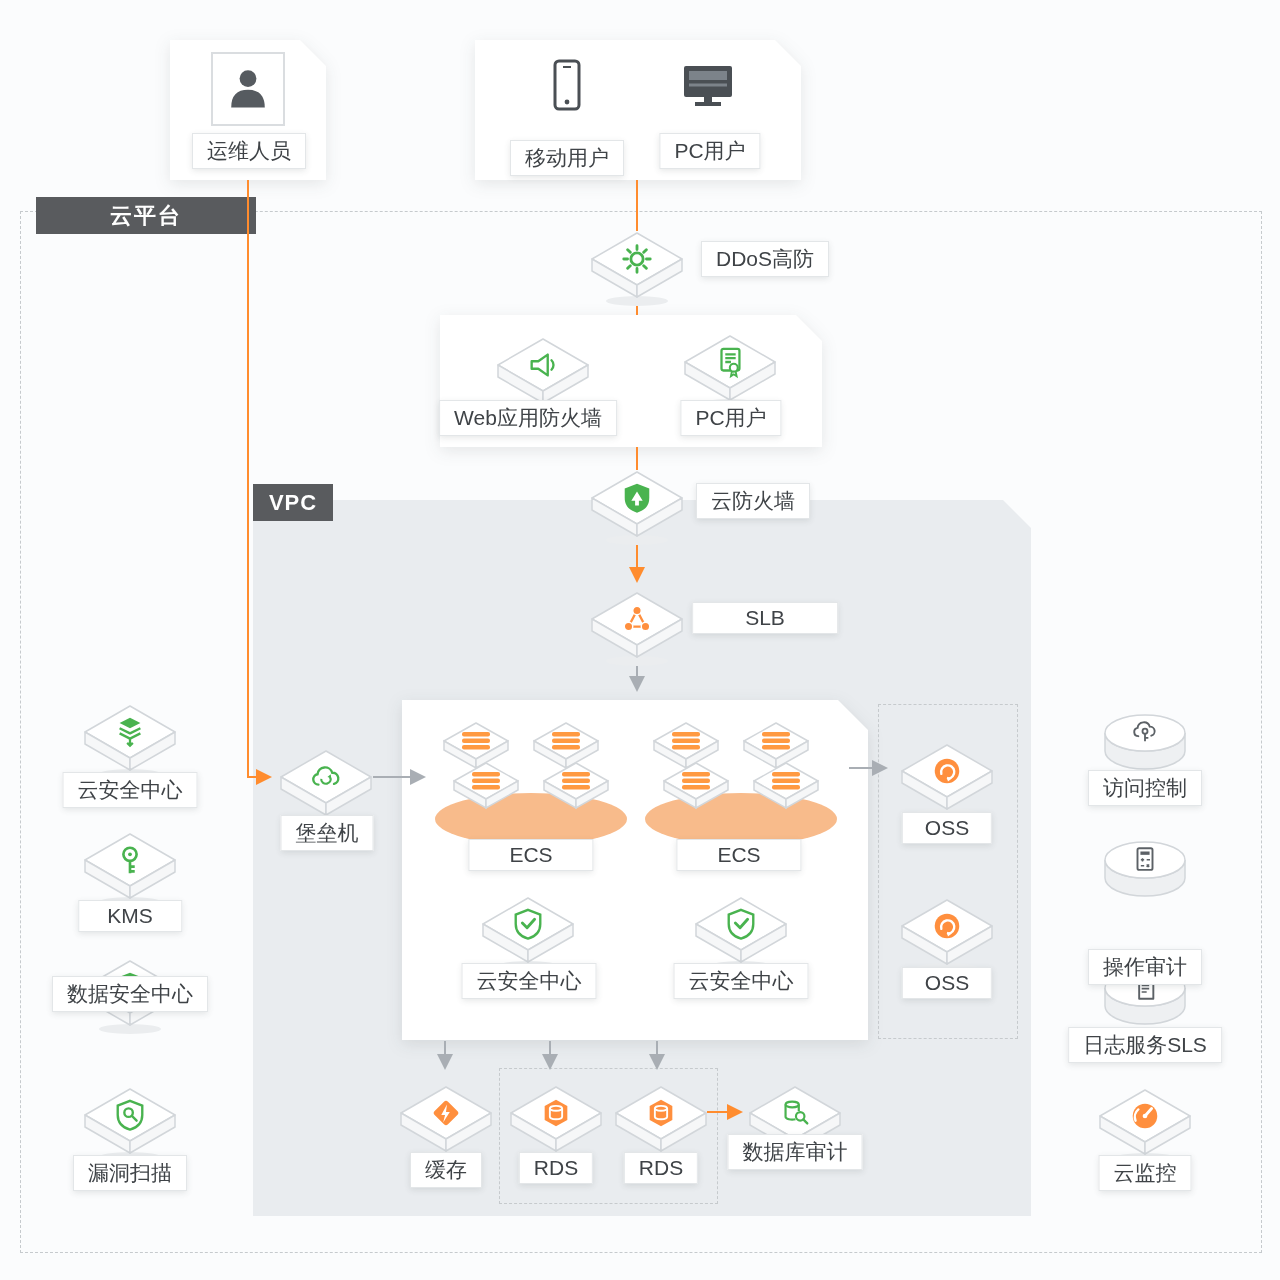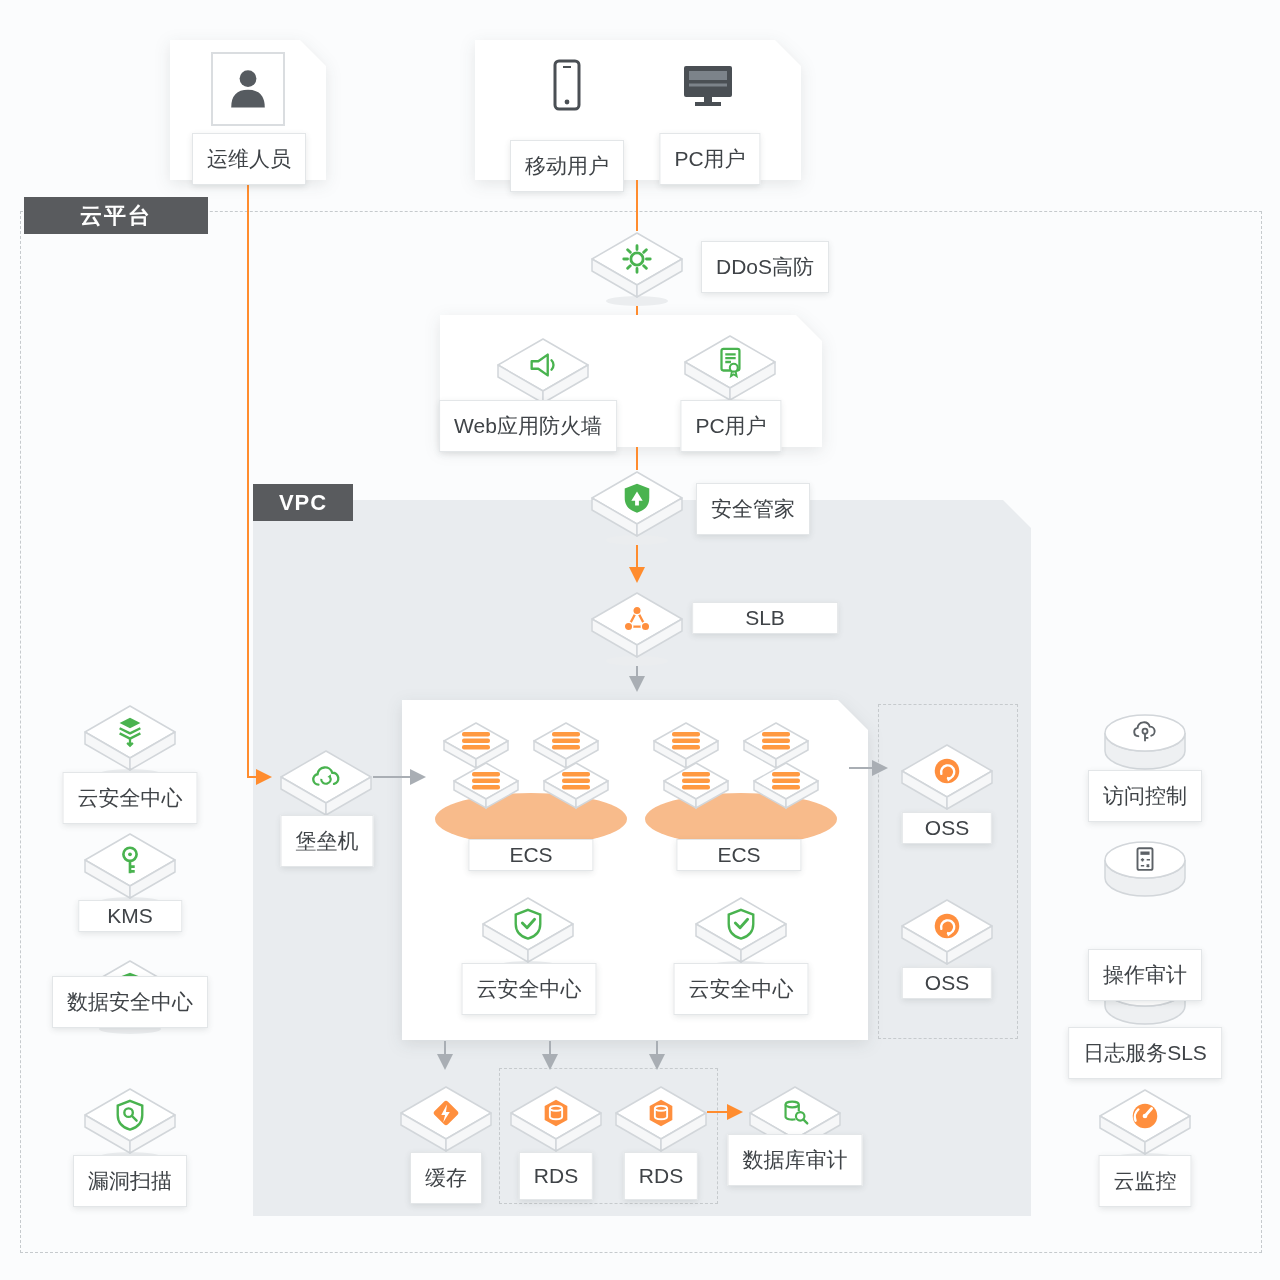--- a/index.html
+++ b/index.html
@@ -22,21 +22,21 @@
 
   .node{position:absolute;width:96px;height:80px;margin-left:-48px;margin-top:-29px;}
   .cylnode{position:absolute;width:88px;height:70px;margin-left:-44px;margin-top:-30px;}
   .nicon{position:absolute;left:50%;top:29px;transform:translate(-50%,-50%);line-height:0;}
   .cicon{position:absolute;left:50%;top:25px;transform:translate(-50%,-50%);line-height:0;}
   .nicon svg,.cicon svg{display:block;}
 
   .ecsgroup{position:absolute;line-height:0;}
 
   .lbl{position:absolute;transform:translateX(-50%);background:#fff;border:1px solid #e3e6e8;
-    box-shadow:0 2px 6px rgba(60,64,67,.12);padding:11px 14px;font-size:21px;color:#3f4347;
+    box-shadow:0 2px 6px rgba(60,64,67,.12);padding:3px 14px;font-size:21px;color:#3f4347;
     white-space:nowrap;}
 
   .frame{position:absolute;left:211px;top:52px;width:70px;height:70px;background:#fff;
     border:2px solid #dadde0;display:flex;align-items:center;justify-content:center;}
   .devicon{position:absolute;line-height:0;}
 </style>
 </head>
 <body>
 
 <div class="canvas">
@@ -77,22 +77,22 @@
   <div class="shadow" style="left:440px;top:315px;width:382px;height:132px;">
       <div class="cut"></div>
     </div>
   <div class="shadow" style="left:402px;top:700px;width:466px;height:340px;">
       <div class="cut30"></div>
     </div>
 
   <div class="dashed" style="left:878px;top:704px;width:138px;height:333px;"></div>
   <div class="dashed" style="left:499px;top:1068px;width:217px;height:134px;"></div>
 
-  <div class="banner" style="left:24px;top:197px;width:184px;">云平台</div>
-  <div class="banner" style="left:253px;top:484px;width:100px;letter-spacing:1px;">VPC</div>
+  <div class="banner" style="left:36px;top:197px;width:220px;">云平台</div>
+  <div class="banner" style="left:253px;top:484px;width:80px;letter-spacing:1px;">VPC</div>
 
   <svg class="overlay" width="1280" height="1280">
     <defs>
       <marker id="ao" markerWidth="9" markerHeight="9" refX="7" refY="4" orient="auto">
           <path d="M0,0 L8,4 L0,8 Z" fill="#ff8c2e"></path>
         </marker>
       <marker id="ag" markerWidth="9" markerHeight="9" refX="7" refY="4" orient="auto">
           <path d="M0,0 L8,4 L0,8 Z" fill="#a9aeb4"></path>
         </marker>
     </defs>
@@ -449,21 +449,21 @@
         </svg>
     </span>
   </div>
 
   <div class="lbl" style="left:249px;top:133px">运维人员</div>
   <div class="lbl" style="left:567px;top:140px">移动用户</div>
   <div class="lbl" style="left:710px;top:133px">PC用户</div>
   <div class="lbl" style="left:765px;top:241px">DDoS高防</div>
   <div class="lbl" style="left:528px;top:400px">Web应用防火墙</div>
   <div class="lbl" style="left:731px;top:400px">PC用户</div>
-  <div class="lbl" style="left:753px;top:483px">安全管家</div>
+  <div class="lbl" style="left:753px;top:483px">云防火墙</div>
   <div class="lbl" style="left:765px;top:602px;padding:3px 52px;">SLB</div>
   <div class="lbl" style="left:327px;top:815px">堡垒机</div>
   <div class="lbl" style="left:531px;top:839px;padding:3px 40px;">ECS</div>
   <div class="lbl" style="left:739px;top:839px;padding:3px 40px;">ECS</div>
   <div class="lbl" style="left:529px;top:963px">云安全中心</div>
   <div class="lbl" style="left:741px;top:963px">云安全中心</div>
   <div class="lbl" style="left:947px;top:812px;padding:3px 22px;">OSS</div>
   <div class="lbl" style="left:947px;top:967px;padding:3px 22px;">OSS</div>
   <div class="lbl" style="left:130px;top:772px">云安全中心</div>
   <div class="lbl" style="left:130px;top:900px;padding:3px 28px;">KMS</div>

